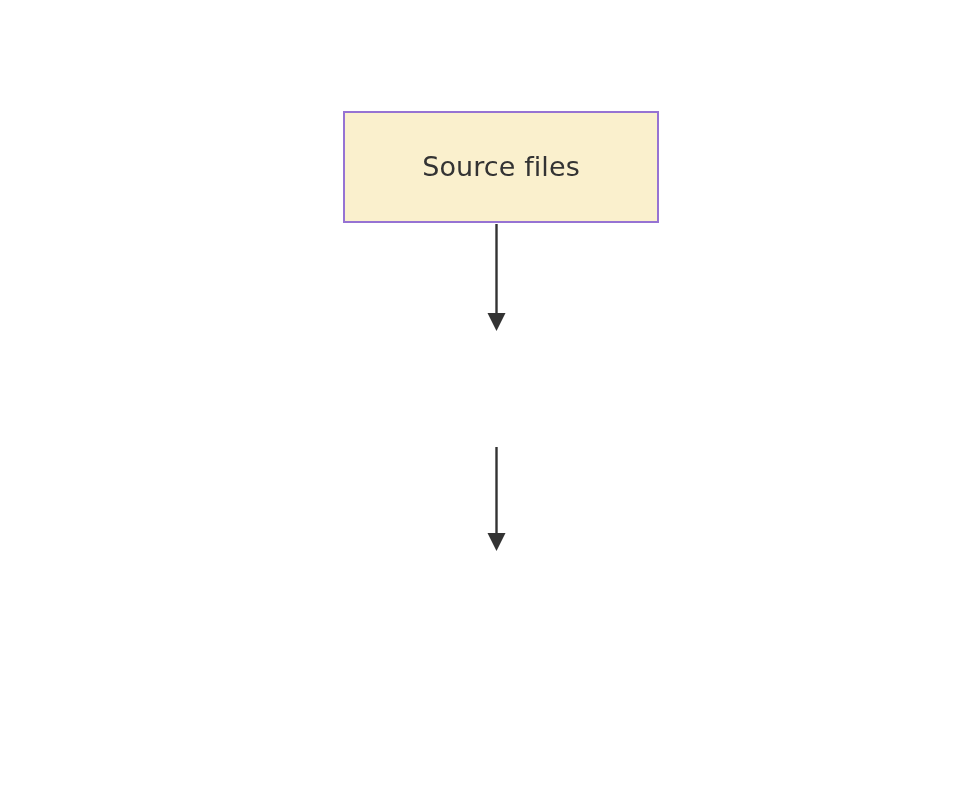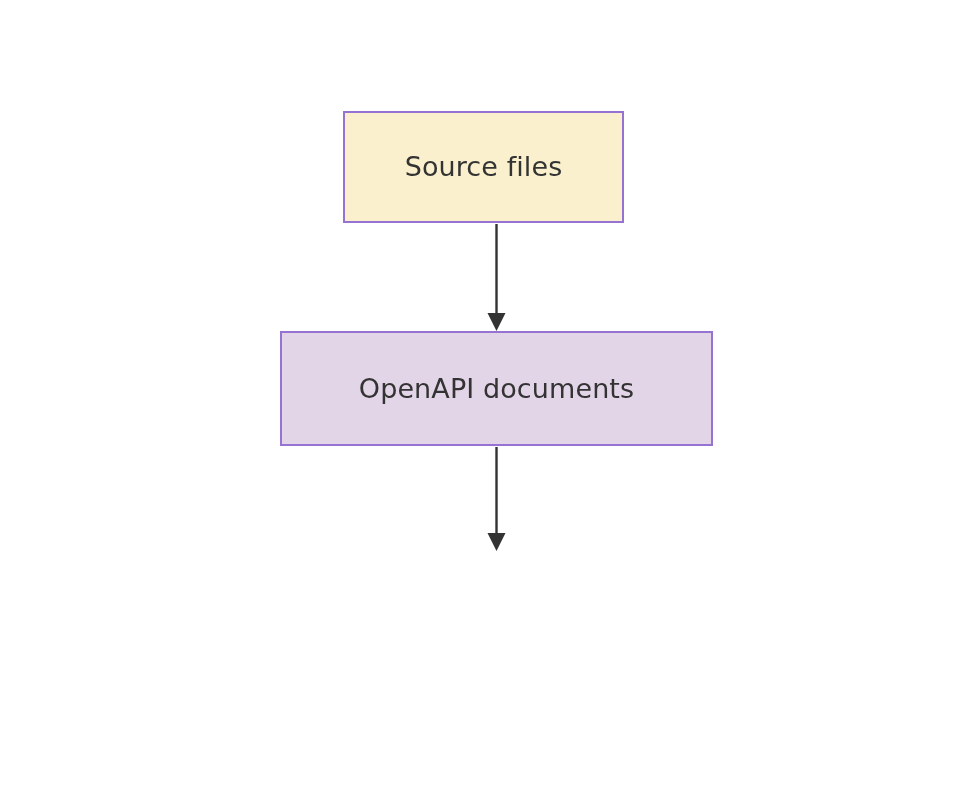--- a/index.html
+++ b/index.html
@@ -35,21 +35,21 @@
     font-weight: 400;
     color: #333333;
     line-height: 1.1;
     letter-spacing: 0.1px;
     white-space: nowrap;
   }
   
   #node-source-files {
     left: 343px;
     top: 111px;
-    width: 281px;
+    width: 316px;
     height: 112px;
     background: #faf0cd;
   }
   #node-openapi-documents {
     left: 280px;
     top: 331px;
     width: 433px;
     height: 115px;
     background: #e3d5e8;
   }
@@ -93,18 +93,15 @@
     <g>
       <path class="edge-path" d="M 496.5 447 L 496.5 534"></path>
       <polygon class="edge-arrowhead" points="487.5,533 505.5,533 496.5,551"></polygon>
     </g>
   </svg>
 
   <div class="node" id="node-source-files">
     <span class="node-label">Source files</span>
   </div>
 
-  <div class="node" id="node-openapi-documents">
-    <span class="node-label">OpenAPI documents</span>
-  </div>
 
 
 </div>
 
 </body></html>

